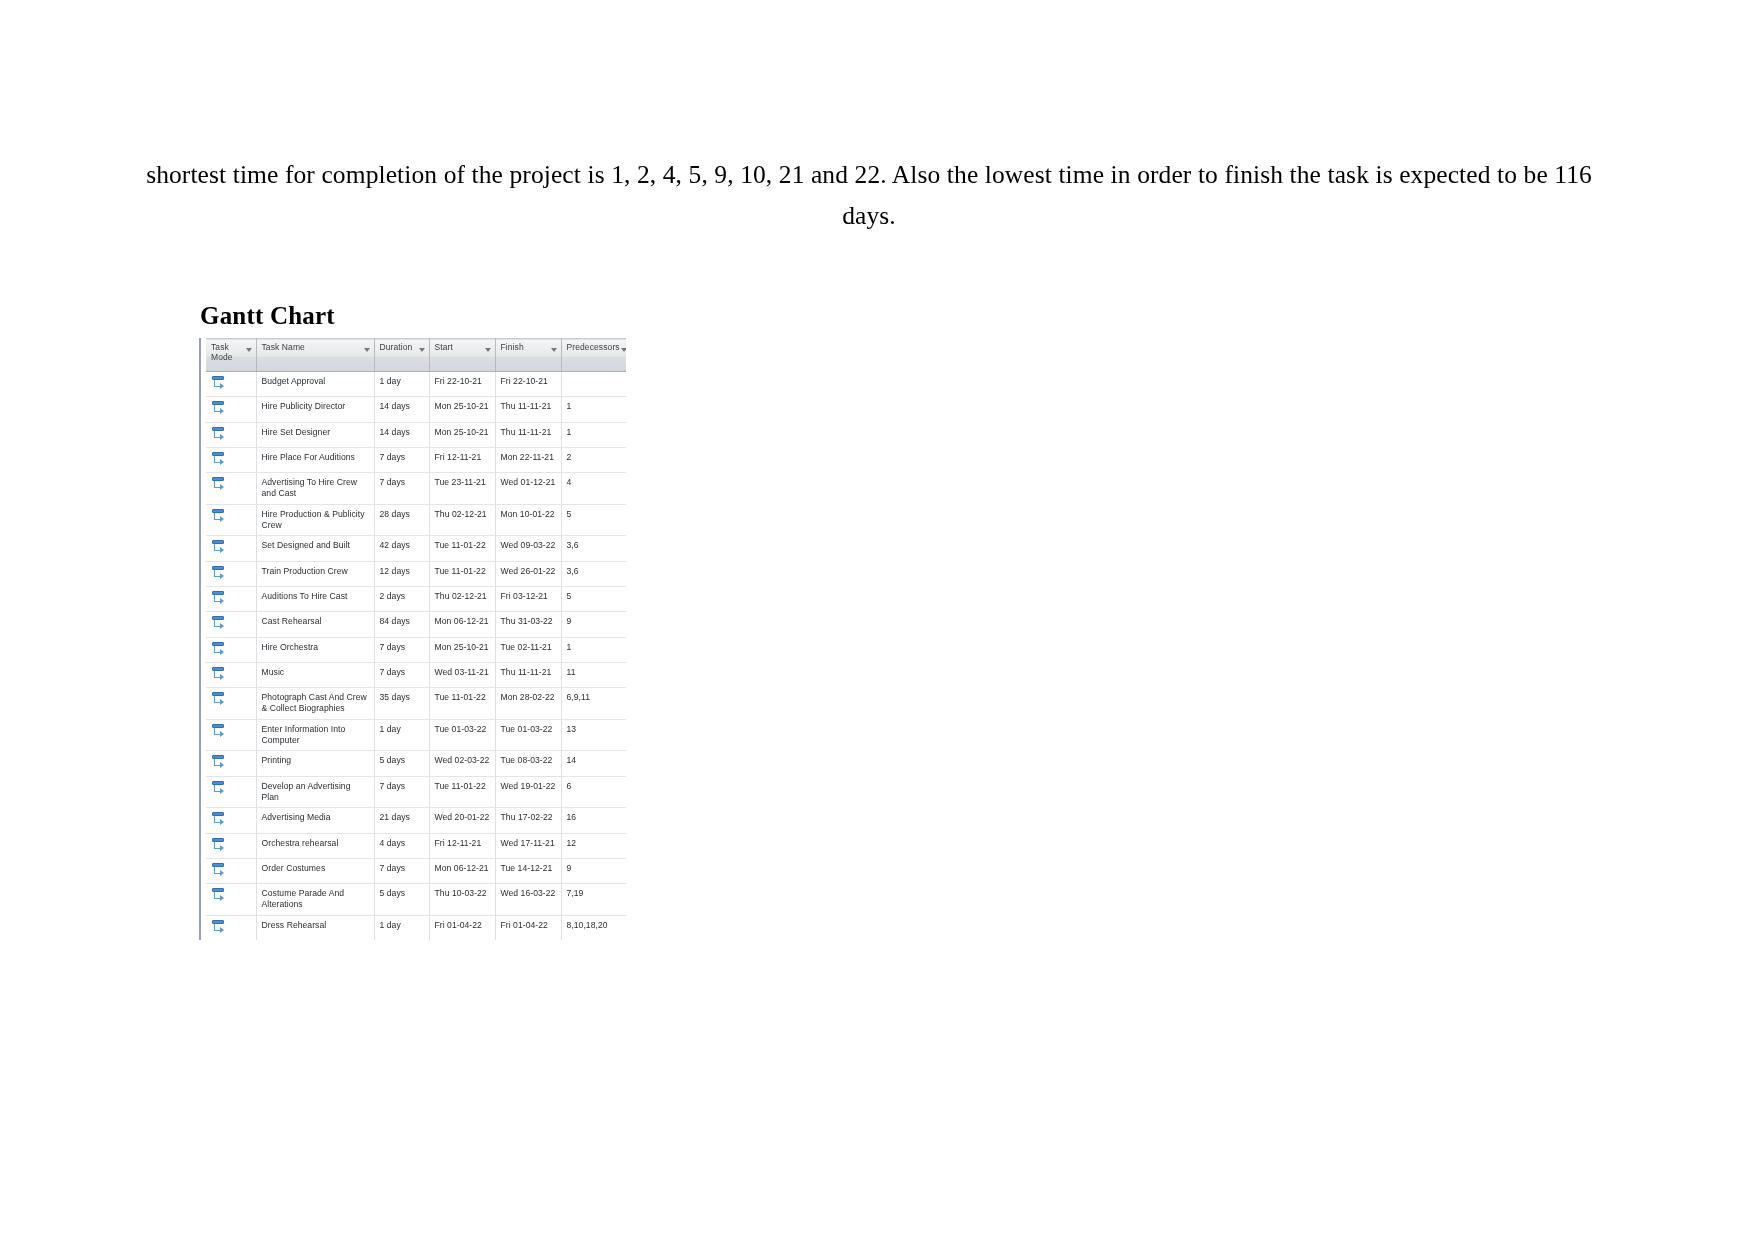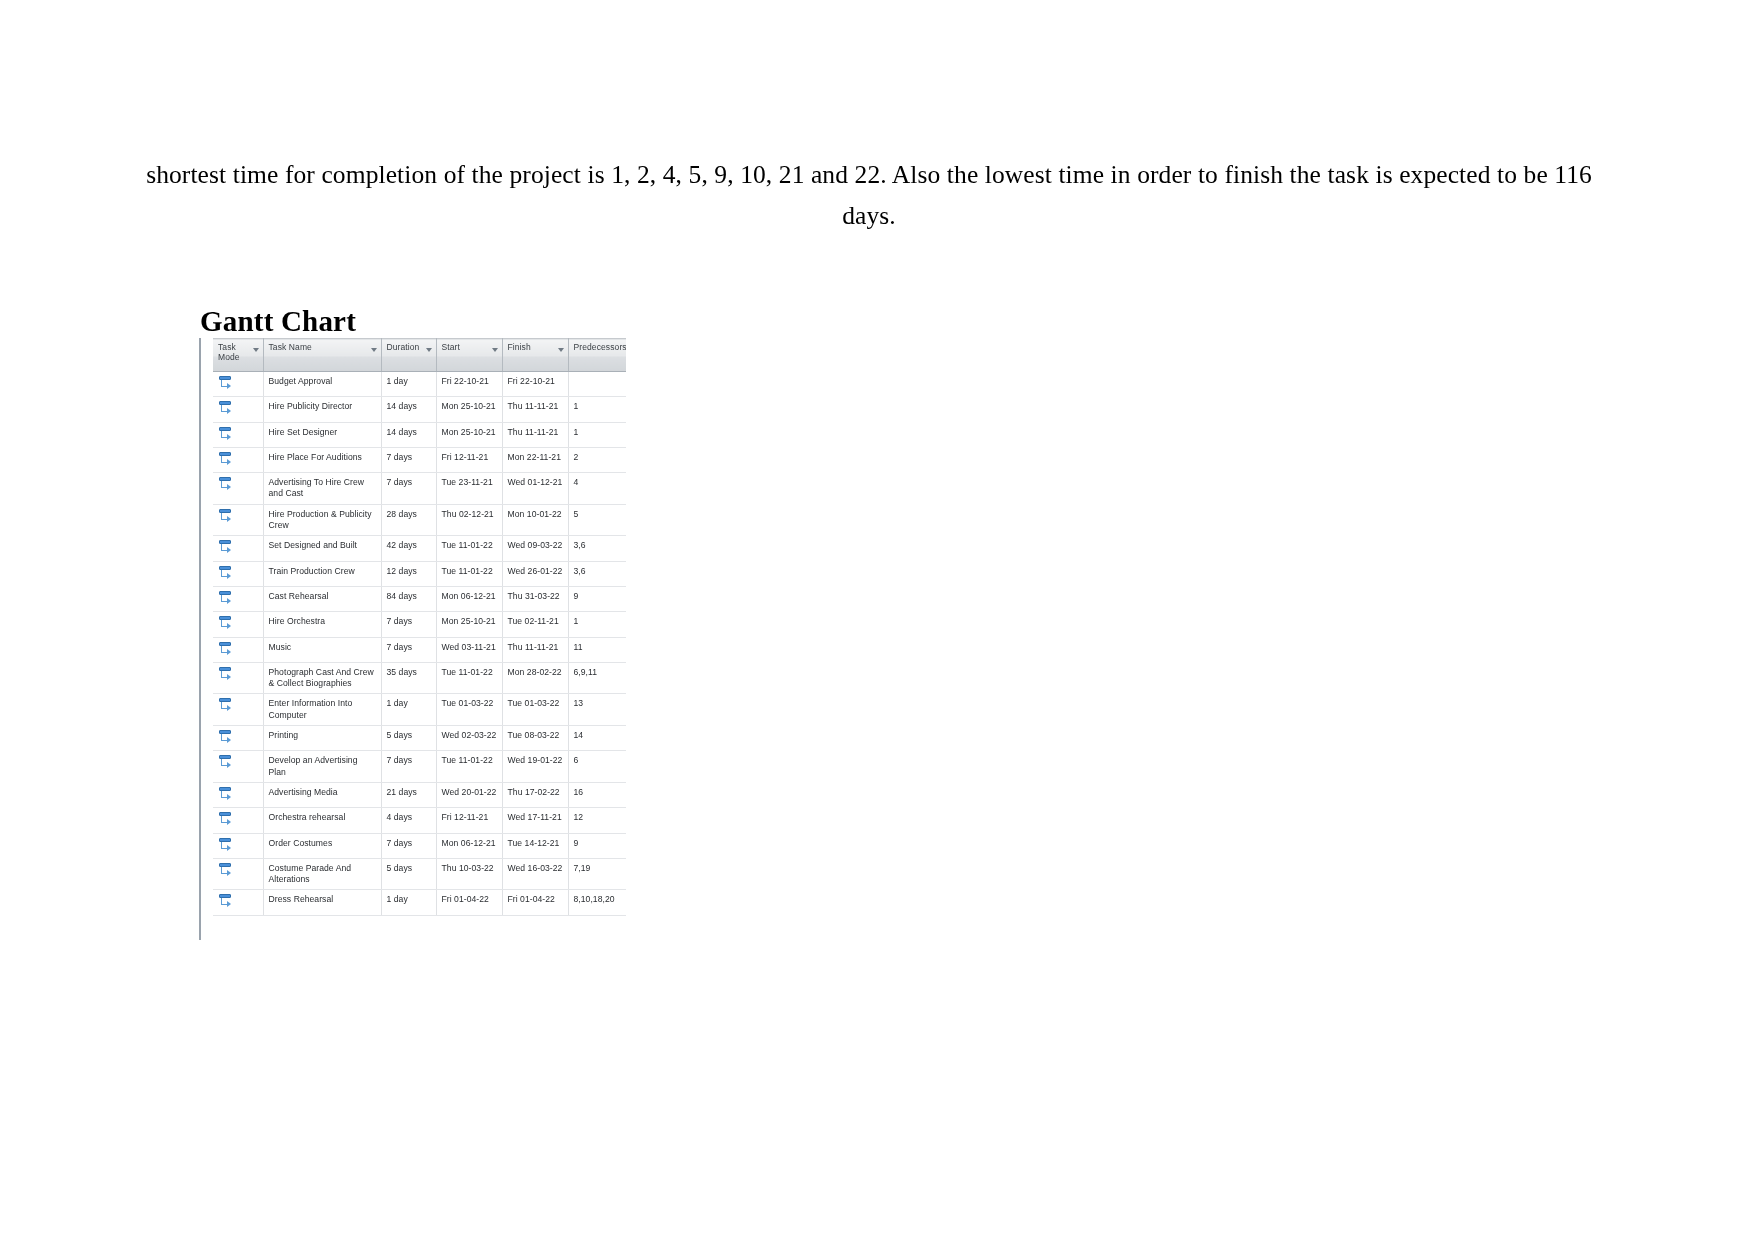--- a/index.html
+++ b/index.html
@@ -33,21 +33,21 @@
     color: #000000;
     text-align: center;
     letter-spacing: 0.1px;
   }
 
   .section-heading {
     position: absolute;
     left: 200px;
     top: 281px;
     font-family: "Liberation Serif", serif;
-    font-size: 29px;
+    font-size: 25px;
     font-weight: bold;
     color: #000000;
     letter-spacing: 0.2px;
   }
 
   
   .project-shot {
     position: absolute;
     left: 199px;
     top: 338px;
@@ -66,21 +66,21 @@
     height: 602px;
     border-left: 2px solid #9aa3ad;
     box-sizing: border-box;
     background: #ffffff;
   }
 
   table.proj {
     border-collapse: collapse;
     table-layout: fixed;
     width: 425px;
-    margin-left: 12px;
+    margin-left: 5px;
     font-family: "Liberation Sans", sans-serif;
     background: #ffffff;
   }
 
   table.proj col.c-mode   { width: 50px; }
   table.proj col.c-name   { width: 118px; }
   table.proj col.c-dur    { width: 55px; }
   table.proj col.c-start  { width: 66px; }
   table.proj col.c-finish { width: 66px; }
   table.proj col.c-pred   { width: 70px; }
@@ -289,20 +289,28 @@
             <tr>
               <td class="mode-cell"><span class="mode-icon"><span class="bar"></span><span class="hook"></span><span class="tip"></span></span></td>
               <td class="name-cell">Train Production Crew</td>
               <td class="dur-cell">12 days</td>
               <td class="date-cell">Tue 11-01-22</td>
               <td class="date-cell">Wed 26-01-22</td>
               <td class="pred-cell">3,6</td>
             </tr>
             <tr>
               <td class="mode-cell"><span class="mode-icon"><span class="bar"></span><span class="hook"></span><span class="tip"></span></span></td>
+              <td class="name-cell">Auditions To Hire Cast</td>
+              <td class="dur-cell">2 days</td>
+              <td class="date-cell">Thu 02-12-21</td>
+              <td class="date-cell">Fri 03-12-21</td>
+              <td class="pred-cell">5</td>
+            </tr>
+            <tr>
+              <td class="mode-cell"><span class="mode-icon"><span class="bar"></span><span class="hook"></span><span class="tip"></span></span></td>
               <td class="name-cell">Cast Rehearsal</td>
               <td class="dur-cell">84 days</td>
               <td class="date-cell">Mon 06-12-21</td>
               <td class="date-cell">Thu 31-03-22</td>
               <td class="pred-cell">9</td>
             </tr>
             <tr>
               <td class="mode-cell"><span class="mode-icon"><span class="bar"></span><span class="hook"></span><span class="tip"></span></span></td>
               <td class="name-cell">Hire Orchestra</td>
               <td class="dur-cell">7 days</td>

